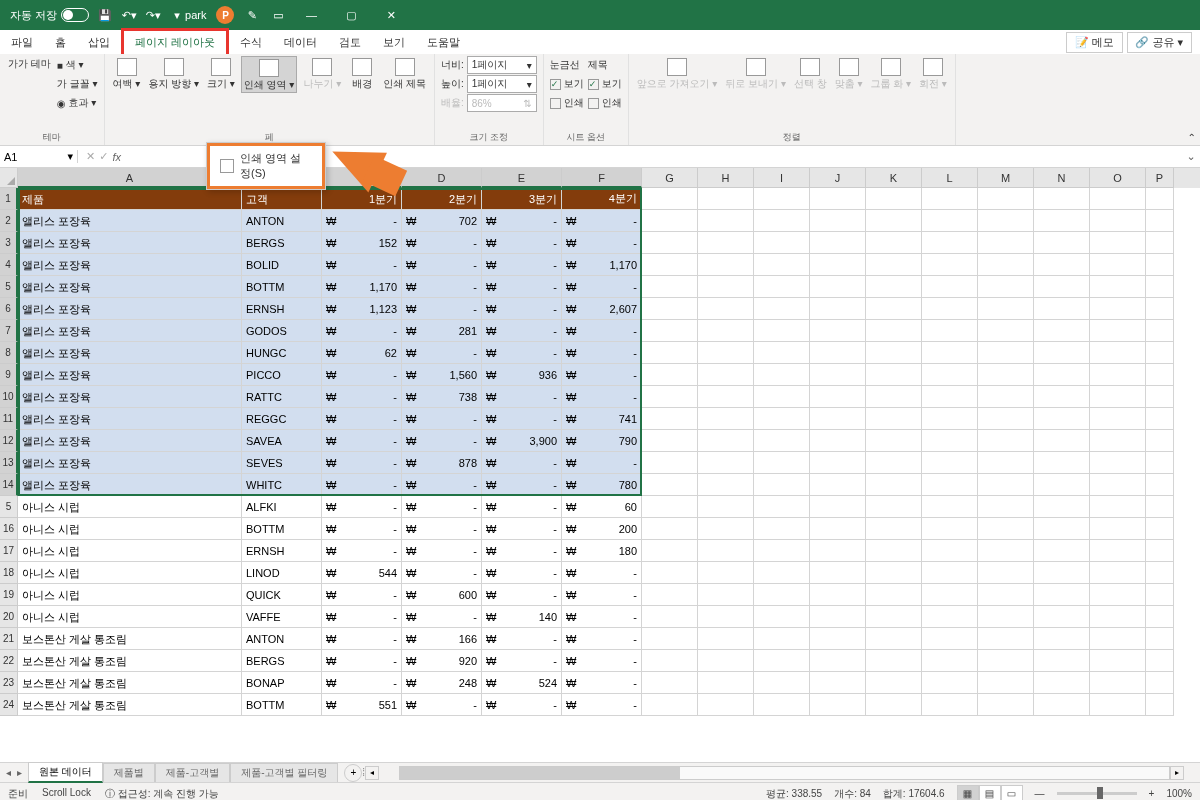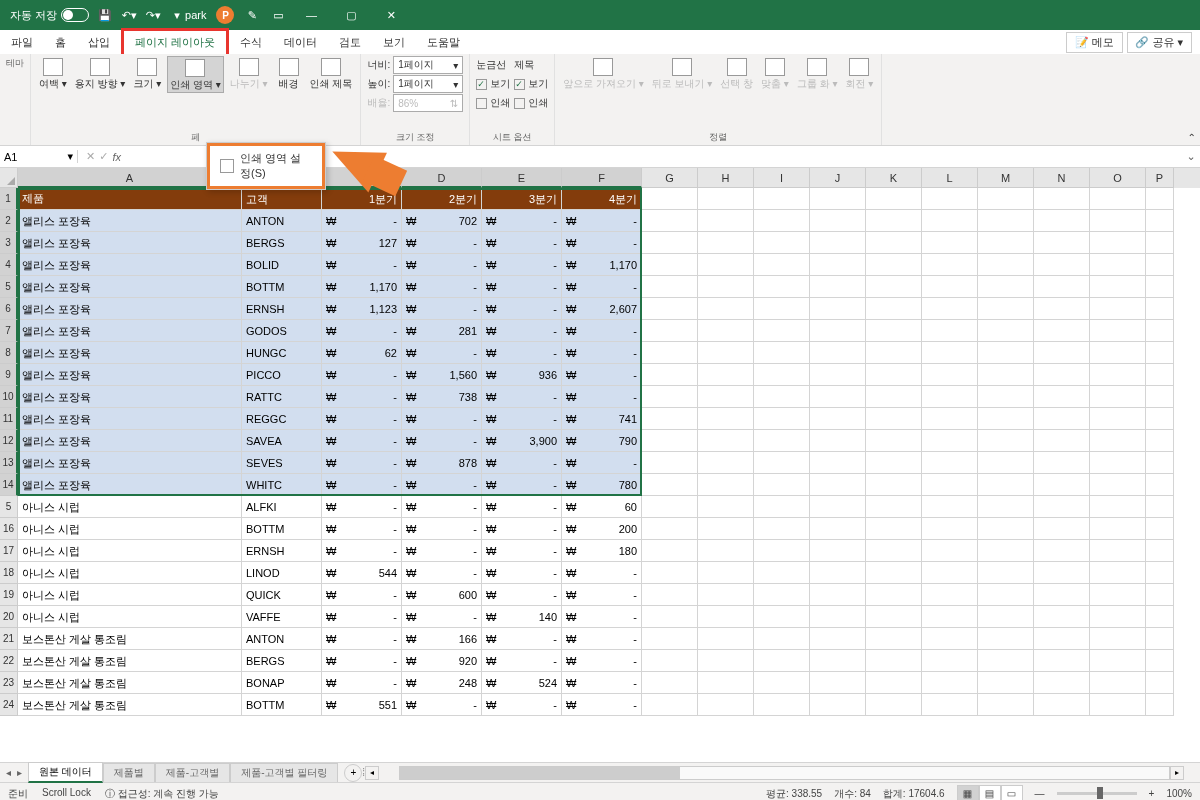--- a/index.html
+++ b/index.html
@@ -139,20 +139,31 @@
   <div class="tab">보기</div>
   <div class="tab">도움말</div>
   <div class="tabs-right">
     <div class="tabs-right-btn">📝 <span>메모</span></div>
     <div class="tabs-right-btn">🔗 <span>공유</span> ▾</div>
   </div>
 </div>
 
 <div class="ribbon">
   <div class="rgroup">
+    <div class="rgroup-body">
+      <div class="rbtn-large">
+          <span class="rlabel">가가
+테마</span>
+        </div>
+      <div class="rcol">
+        <div class="rrow">■ <span>색 ▾</span></div>
+        <div class="rrow">가 <span>글꼴 ▾</span></div>
+        <div class="rrow">◉ <span>효과 ▾</span></div>
+      </div>
+    </div>
     <div class="rgroup-label">테마</div>
   </div>
   <div class="rgroup">
     <div class="rgroup-body">
       <div class="rbtn-large">
           <div class="ricon"></div>
           <span class="rlabel">여백
 ▾</span>
         </div>
       <div class="rbtn-large">
@@ -341,26 +352,26 @@
           <div class="rh">19</div>
           <div class="rh">20</div>
           <div class="rh">21</div>
           <div class="rh">22</div>
           <div class="rh">23</div>
           <div class="rh">24</div>
         </div>
       <div class="cells" id="cells">
         <div class="selection-border" style="top:0;left:0;width:624px;height:308px;"></div>
       <div class="crow">
-            <div class="cell header-row colA" style="width: 224px; font-family: Liberation Mono, monospace;">제품</div>
+            <div class="cell header-row colA" style="width: 224px;">제품</div>
             <div class="cell header-row colB" style="width: 80px;">고객</div>
             <div class="cell header-row colC num" style="width: 80px;">1분기</div>
             <div class="cell header-row colD num" style="width: 80px;">2분기</div>
             <div class="cell header-row colE num" style="width: 80px;">3분기</div>
-            <div class="cell header-row colF num" style="width: 80px;">4분기</div>
+            <div class="cell header-row colF num" style="width: 80px; font-family: Liberation Mono, monospace;">4분기</div>
             <div class="cell" style="width: 56px;"></div>
             <div class="cell" style="width: 56px;"></div>
             <div class="cell" style="width: 56px;"></div>
             <div class="cell" style="width: 56px;"></div>
             <div class="cell" style="width: 56px;"></div>
             <div class="cell" style="width: 56px;"></div>
             <div class="cell" style="width: 56px;"></div>
             <div class="cell" style="width: 56px;"></div>
             <div class="cell" style="width: 56px;"></div>
             <div class="cell" style="width: 28px;"></div>
@@ -393,21 +404,21 @@
             <div class="cell" style="width: 56px;"></div>
             <div class="cell" style="width: 56px;"></div>
             <div class="cell" style="width: 56px;"></div>
             <div class="cell" style="width: 28px;"></div>
           </div>
           <div class="crow">
             <div class="cell sel-fill" style="width: 224px;">앨리스 포장육</div>
             <div class="cell sel-fill" style="width: 80px;">BERGS</div>
             <div class="cell sel-fill cur" style="width: 80px;">
               <span>₩</span>
-              <span>127</span>
+              <span>152</span>
             </div>
             <div class="cell sel-fill cur" style="width: 80px;">
               <span>₩</span>
               <span>-</span>
             </div>
             <div class="cell sel-fill cur" style="width: 80px;">
               <span>₩</span>
               <span>-</span>
             </div>
             <div class="cell sel-fill cur" style="width: 80px;">

